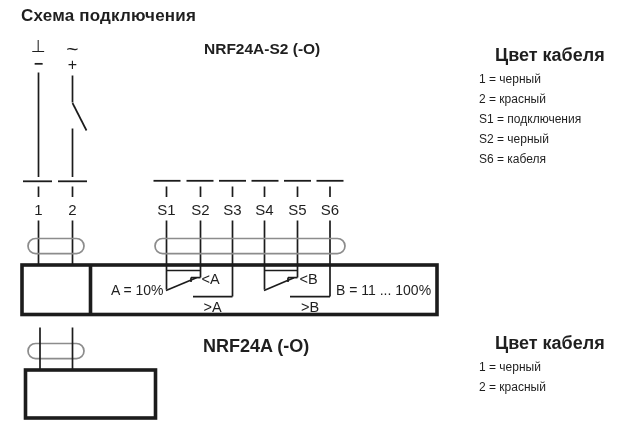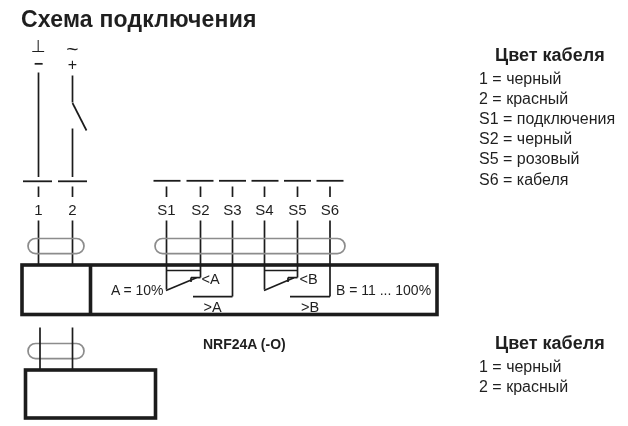--- a/index.html
+++ b/index.html
@@ -1,26 +1,26 @@
 <!DOCTYPE html>
 <html><head>
 <meta charset="utf-8">
 <style>
   html,body{margin:0;padding:0;background:#ffffff;}
   .stage{position:relative;width:628px;height:426px;background:#ffffff;overflow:hidden;
          font-family:"Liberation Sans","DejaVu Sans",sans-serif;color:#1f1f1f;}
   .abs{position:absolute;}
-  .page-title{left:21px;top:6px;font-size:23px;font-weight:700;letter-spacing:.2px;text-align:center;}
+  .page-title{left:21px;top:6px;font-size:17px;font-weight:700;letter-spacing:.2px;text-align:center;}
   .d1-label{left:204px;top:40px;font-size:15.5px;font-weight:700;}
-  .d2-label{left:203px;top:336px;font-size:14px;font-weight:700;}
+  .d2-label{left:203px;top:336px;font-size:18px;font-weight:700;}
   .legend{left:479px;width:146px;}
   .legend-1{top:45px;}
   .legend-2{top:333px;}
   .legend h3{margin:0 0 3px 16px;font-size:18px;font-weight:700;line-height:20.5px;}
-  .legend .li{font-size:16px;line-height:20.2px;white-space:nowrap;}
+  .legend .li{font-size:12px;line-height:20.2px;white-space:nowrap;}
   svg{position:absolute;left:0;top:0;}
   .w{stroke:#1c1c1c;stroke-width:1.7;fill:none;}
   .bar{stroke:#1c1c1c;stroke-width:1.8;fill:none;}
   .thick{stroke:#1c1c1c;stroke-width:3.6;fill:none;}
   .boxfill{fill:#ffffff;stroke:#1c1c1c;stroke-width:3.6;}
   .gland{stroke:#8c8c8c;stroke-width:1.7;fill:none;}
   .t{fill:#1f1f1f;font-family:"Liberation Sans","DejaVu Sans",sans-serif;font-size:15px;}
   .tm{text-anchor:middle;}
   .ts{font-size:14.5px;}
   .tv{font-size:14px;}
@@ -127,29 +127,29 @@
       <text class="t tv" x="336" y="295">B = 11 ... 100%</text>
     </g>
 
     <g>
       <line class="w" x1="40" y1="327.5" x2="40" y2="371"></line>
       <line class="w" x1="72.5" y1="327.5" x2="72.5" y2="371"></line>
     </g>
   </svg>
 
   <div class="abs page-title">Схема подключения</div>
+  <div class="abs d1-label">NRF24A-S2 (-O)</div>
   <div class="abs d2-label">NRF24A (-O)</div>
 
   <div class="abs legend legend-1">
     <h3>Цвет кабеля</h3>
     <div class="li">1 = черный</div>
     <div class="li">2 = красный</div>
     <div class="li">S1 = подключения</div>
     <div class="li">S2 = черный</div>
-    <div class="li">S5 = розовый</div>
     <div class="li">S6 = кабеля</div>
   </div>
 
   <div class="abs legend legend-2">
     <h3>Цвет кабеля</h3>
     <div class="li">1 = черный</div>
     <div class="li">2 = красный</div>
   </div>
 
 </div>

